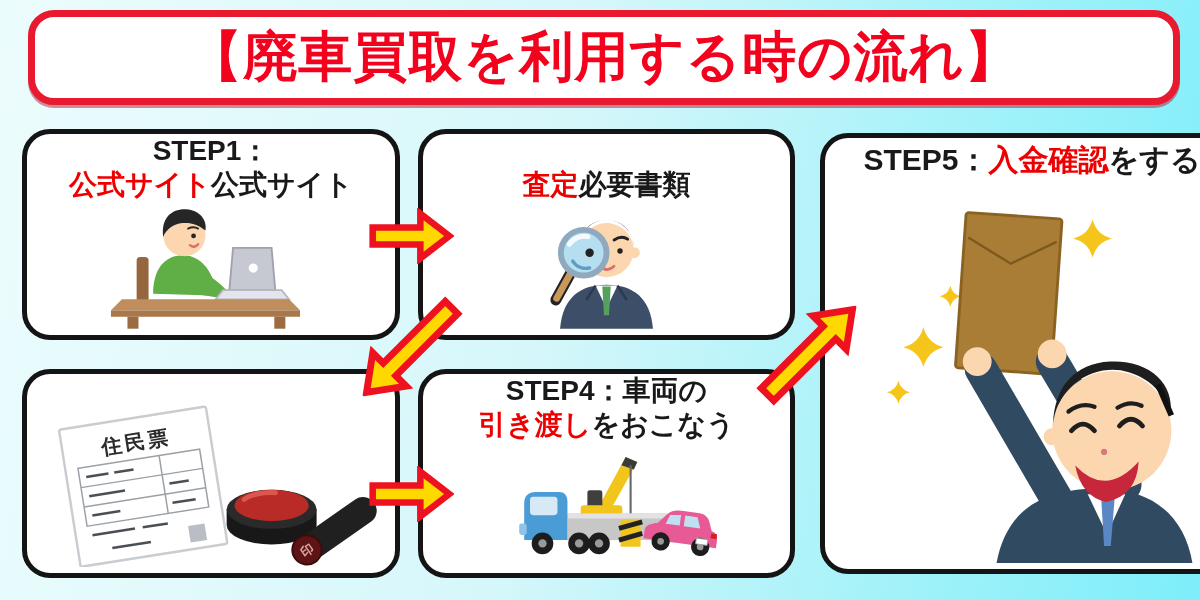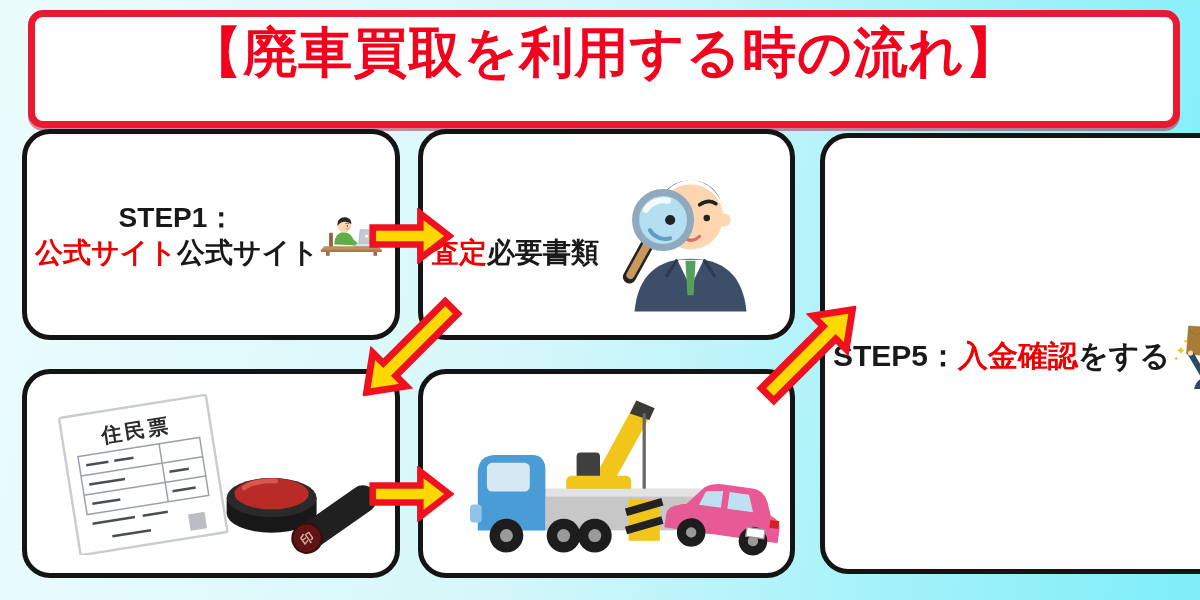--- a/index.html
+++ b/index.html
@@ -1,25 +1,25 @@
 <!DOCTYPE html>
 <html><head>
 <meta charset="utf-8">
 <style>
   *{box-sizing:border-box;margin:0;padding:0}
   html,body{width:1200px;height:600px}
   body{font-family:"Liberation Sans","DejaVu Sans",sans-serif}
   .canvas{position:relative;width:1200px;height:600px;overflow:hidden;
           background:linear-gradient(100deg,#ecfcfd 0%,#d6f7fa 45%,#7deef9 100%)}
-  .header{position:absolute;left:28px;top:10px;width:1152px;height:118px;background:#fff;
-          border:7px solid #e9192f;border-radius:15px;display:flex;justify-content:center;
+  .header{position:absolute;left:28px;top:10px;width:1152px;height:95px;background:#fff;
+          border:7px solid #e9192f;border-radius:26px;display:flex;align-items:center;justify-content:center;
           box-shadow:0 3px 0 rgba(170,5,35,.45)}
   .title{font-size:54px;font-weight:900;color:#f3021e;letter-spacing:1px;white-space:nowrap}
   .card{position:absolute;background:#fff;border:5px solid #141414;border-radius:28px;
-        display:flex;flex-direction:row;align-items:center;padding:8px 8px 6px;z-index:1}
+        display:flex;flex-direction:column;align-items:center;padding:0 8px 6px;z-index:1}
   .card.s1{left:22px;top:129px;width:378px;height:211px}
   .card.s2{left:418px;top:129px;width:377px;height:211px}
   .card.s3{left:22px;top:369px;width:378px;height:209px}
   .card.s4{left:418px;top:369px;width:377px;height:209px}
   .card.s5{left:820px;top:133px;width:424px;height:441px}
   .heading{font-size:28px;font-weight:800;line-height:1.22;text-align:center;color:#191919;white-space:nowrap}
   .card.s5 .heading{font-size:30px;margin-top:4px}
   .red{color:#ee0000}
   .illust{flex:1;width:100%;min-height:0}
   .arrow{position:absolute;z-index:6}
@@ -177,20 +177,24 @@
       </g>
       <g transform="rotate(-35 306 128)">
         <rect x="258" y="114" width="98" height="28" rx="14" fill="#202020"></rect>
         <circle cx="272" cy="128" r="15" fill="#5e1414" stroke="#3c0c0c" stroke-width="2"></circle>
         <text x="272" y="133" text-anchor="middle" font-size="13" font-weight="bold" fill="#d8a79b">印</text>
       </g>
     </svg>
   </section>
 
   <section class="card s4">
+    <h2 class="heading">
+      <span>STEP4：車両の</span><br>
+      <span class="red">引き渡し</span><span>をおこなう</span>
+    </h2>
     <svg class="illust" viewBox="0 0 270 150" preserveAspectRatio="xMidYMax meet">
       <g>
         <polygon points="119,90 133,94 172,24 158,18" fill="#f2c51d"></polygon>
         <polygon points="158,18 172,24 168,33 153,28" fill="#3a3a3a"></polygon>
         <line x1="164" y1="28" x2="164" y2="98" stroke="#666666" stroke-width="2.5"></line>
         <rect x="112" y="58" width="18" height="24" rx="3" fill="#3f3f3f"></rect>
         <rect x="104" y="76" width="50" height="16" rx="4" fill="#f2c51d"></rect>
         <rect x="88" y="86" width="120" height="32" fill="#c7c7c7"></rect>
         <rect x="88" y="86" width="120" height="6" fill="#e2e2e2"></rect>
         <rect x="192" y="98" width="12" height="8" fill="#cf3b30"></rect>

